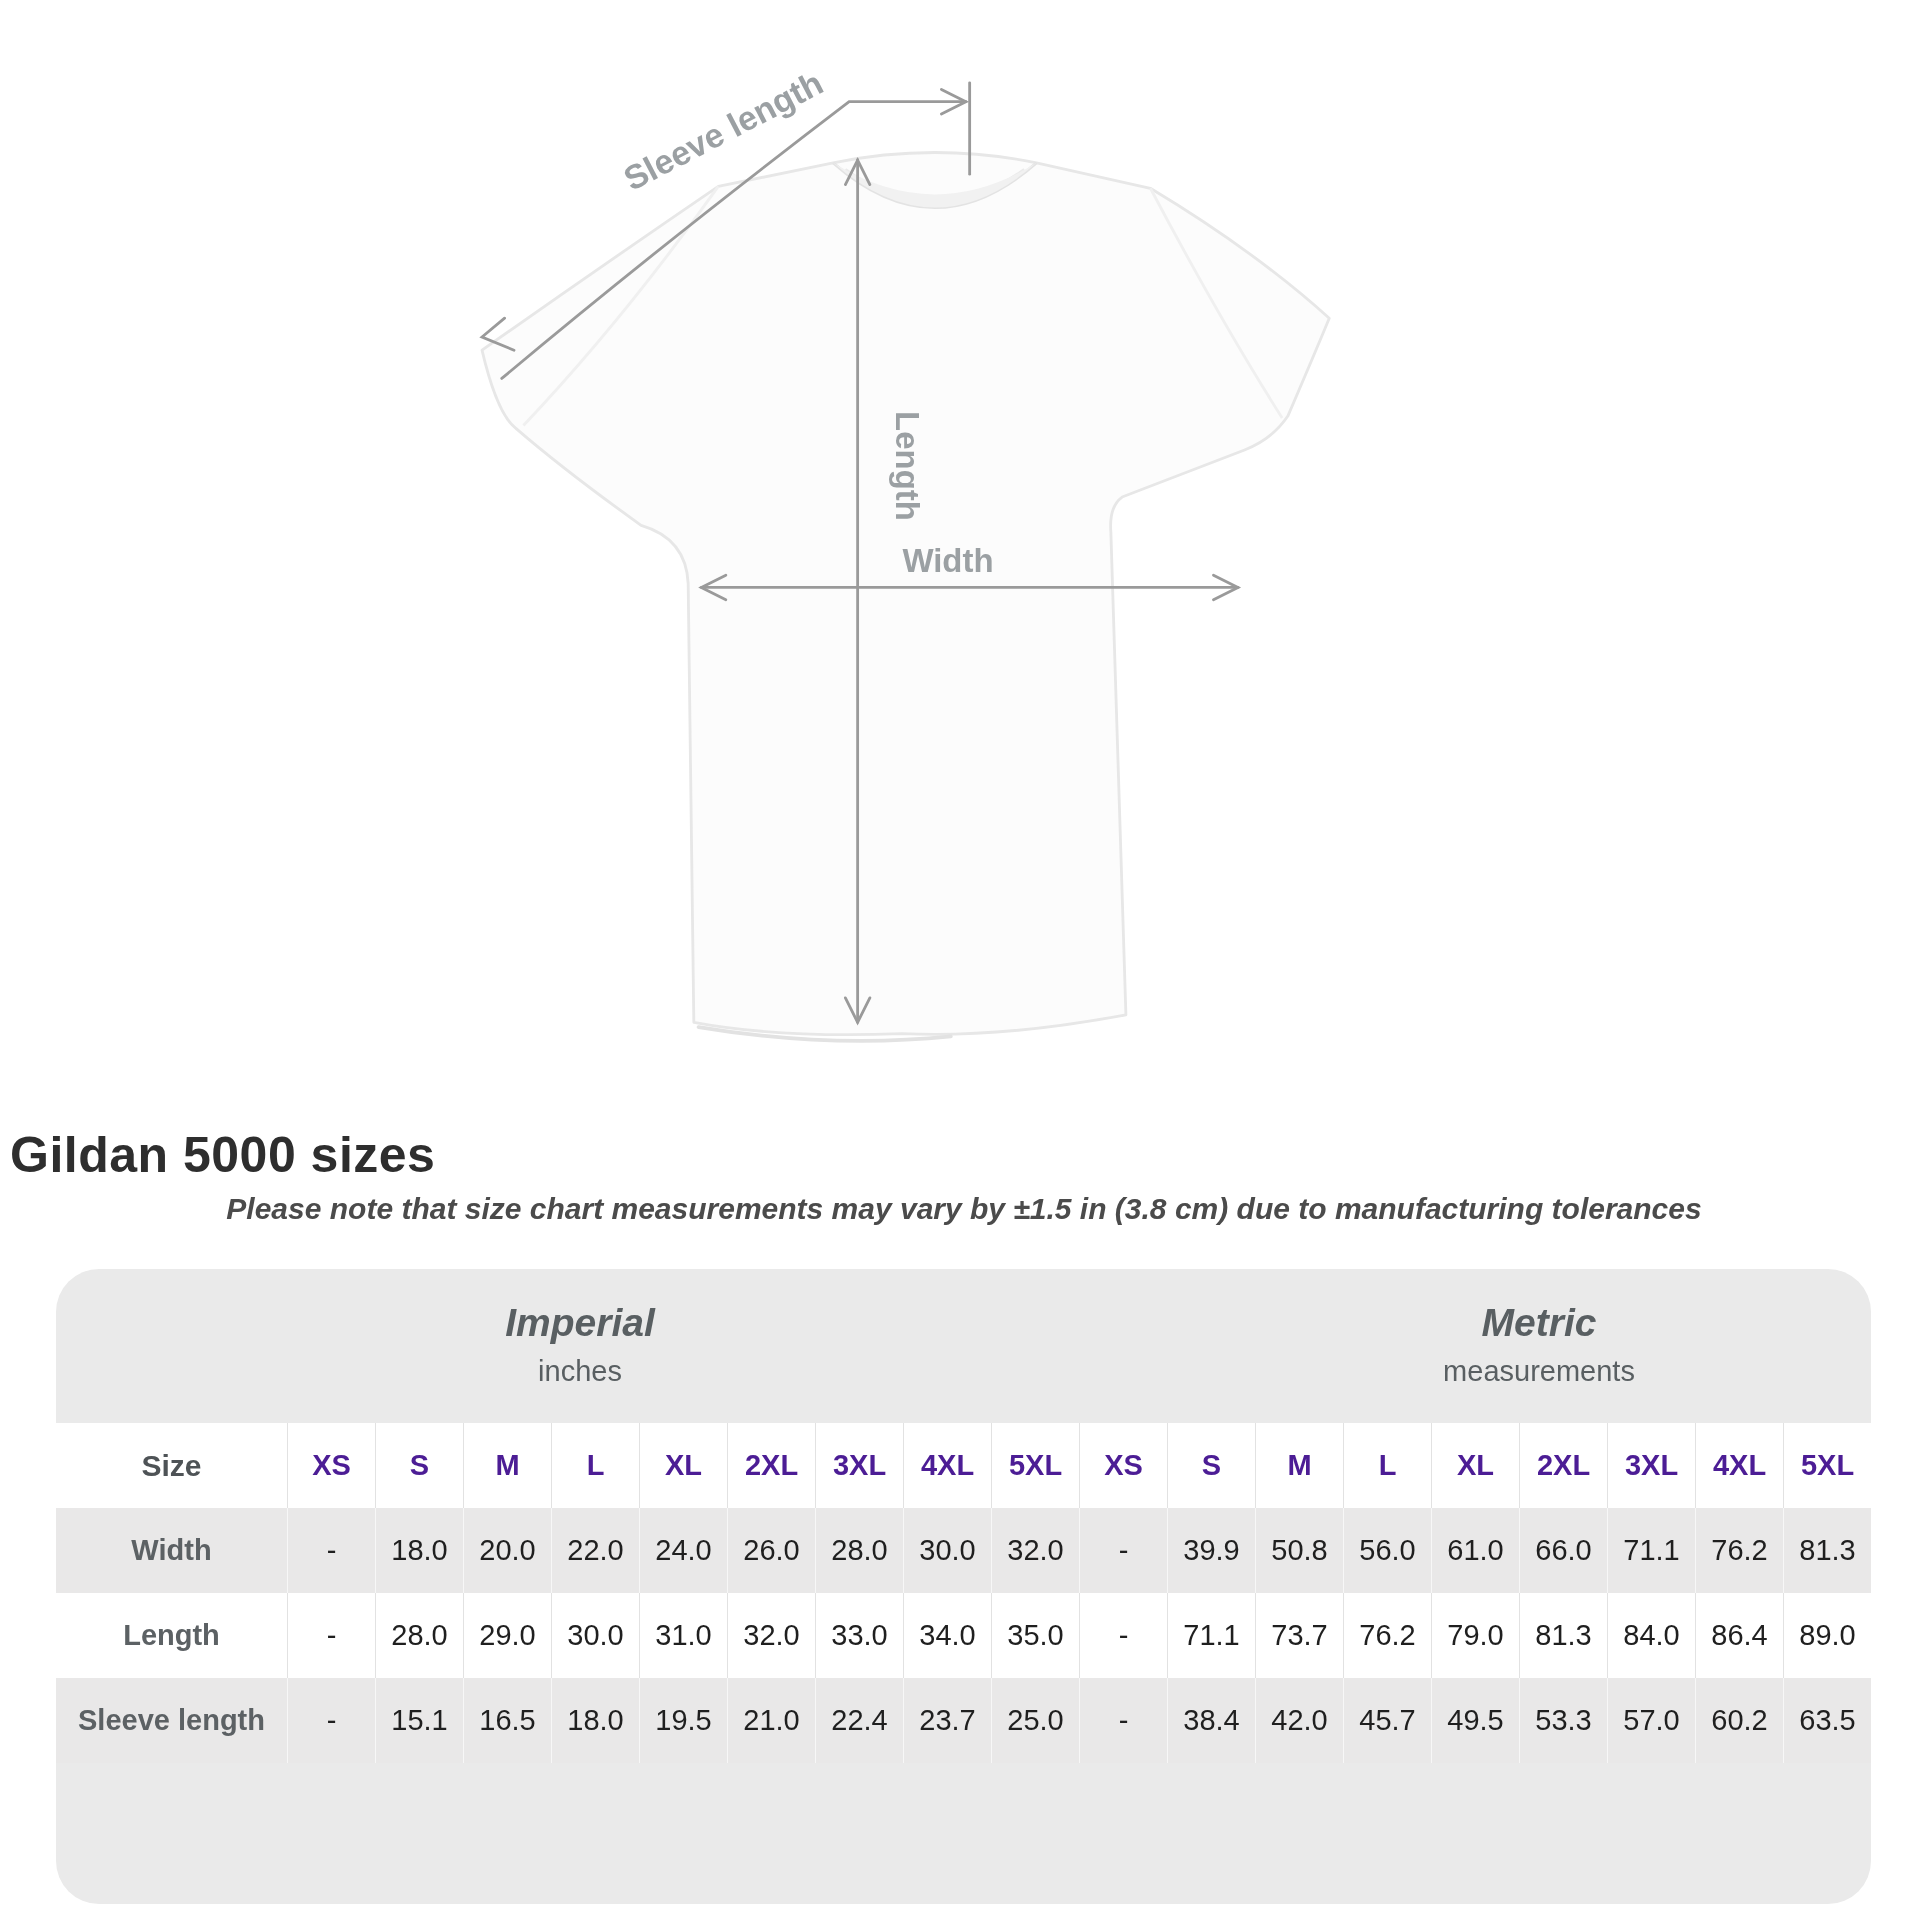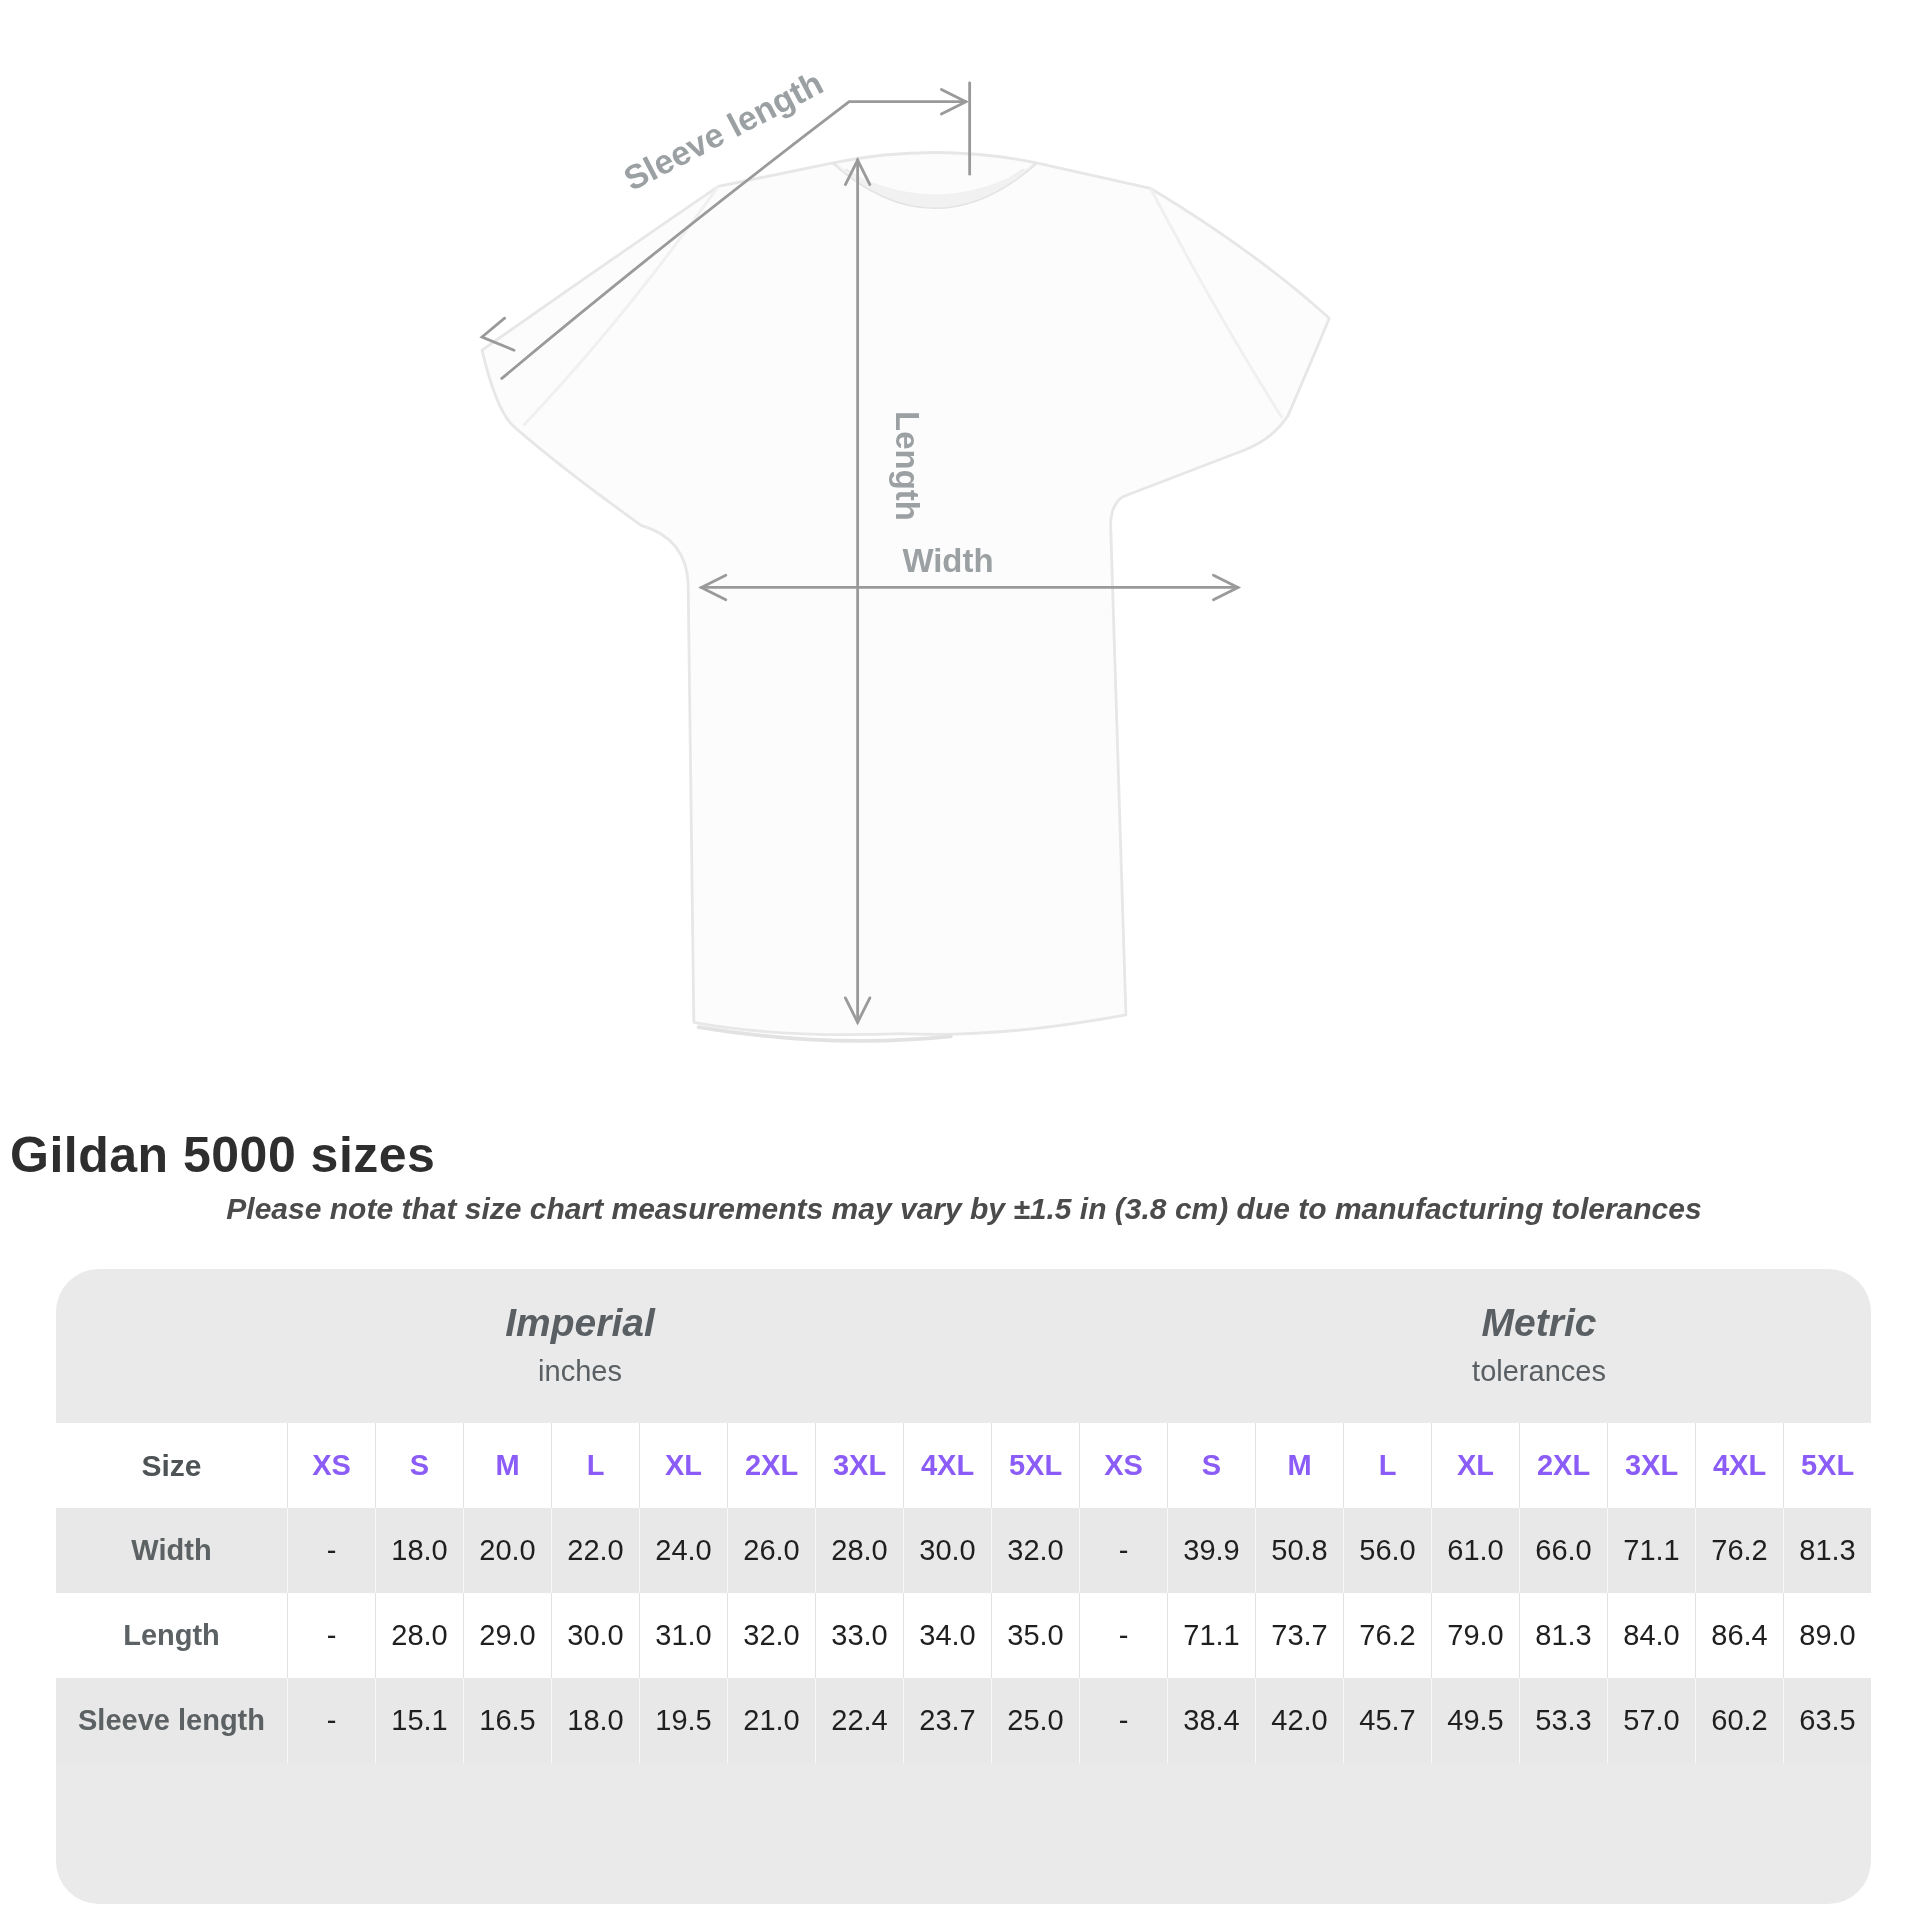--- a/index.html
+++ b/index.html
@@ -23,21 +23,21 @@
   .unitgroup .gtitle{font-size:39px;font-weight:bold;font-style:italic;line-height:1.5;}
   .unitgroup .gsub{font-size:29px;line-height:1.35;}
   .grid{position:absolute;left:0;top:154px;width:100%;height:340px;
         display:grid;grid-template-columns:231px repeat(18,1fr);grid-template-rows:repeat(4,1fr);}
   .cell{display:flex;align-items:center;justify-content:center;
         font-size:29px;color:#1f1f1f;}
   .cell.white{background:#ffffff;}
   .cell.gray{background:#e9e8e8;}
   .cell.sep-w{border-left:1.9px solid #e2e2e2;}
   .cell.sep-g{border-left:1.9px solid rgba(255,255,255,.65);}
-  .cell.head{font-weight:bold;color:#8b5cf6;}
+  .cell.head{font-weight:bold;color:#4c1d95;}
   .cell.corner{font-weight:bold;color:#4e5356;font-size:30px;}
   .cell.rowlabel{font-weight:bold;color:#5c6164;font-size:29px;}
 </style>
 </head>
 <body>
 
 <div class="stage">
 
   <svg class="diagram" viewBox="0 0 2048 1160">
 
@@ -101,21 +101,21 @@
   <div class="subtitle">Please note that size chart measurements may vary by ±1.5 in (3.8 cm) due to manufacturing tolerances</div>
 
   <div class="sizetable">
     <div class="unitband">
       <div class="unitgroup" style="left:524px;">
         <div class="gtitle">Imperial</div>
         <div class="gsub">inches</div>
       </div>
       <div class="unitgroup" style="left:1483px;">
         <div class="gtitle">Metric</div>
-        <div class="gsub">tolerances</div>
+        <div class="gsub">measurements</div>
       </div>
     </div>
     <div class="grid">
         <div class="cell white corner">Size</div>
         <div class="cell white sep-w head">XS</div>
         <div class="cell white sep-w head">S</div>
         <div class="cell white sep-w head">M</div>
         <div class="cell white sep-w head">L</div>
         <div class="cell white sep-w head">XL</div>
         <div class="cell white sep-w head">2XL</div>

